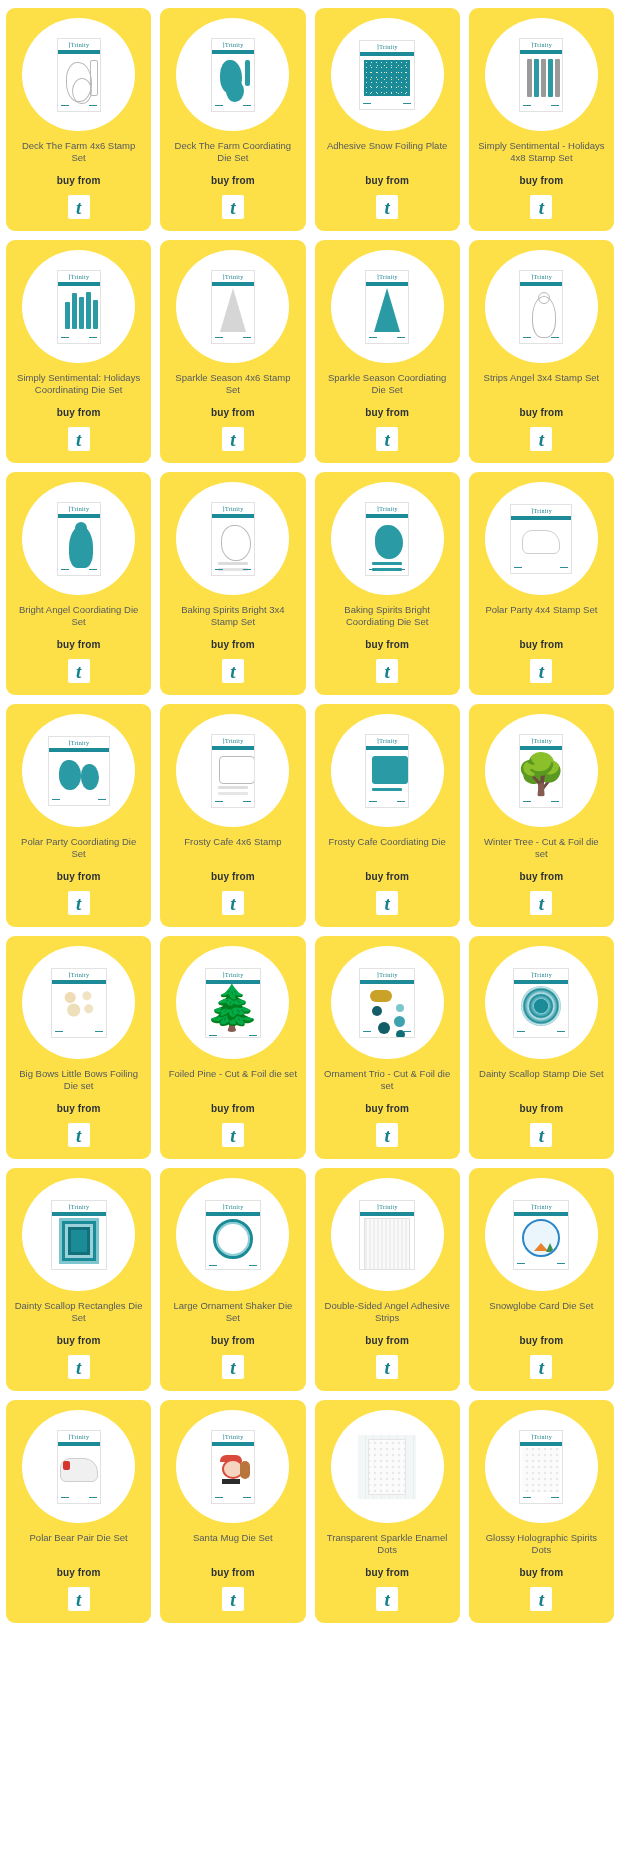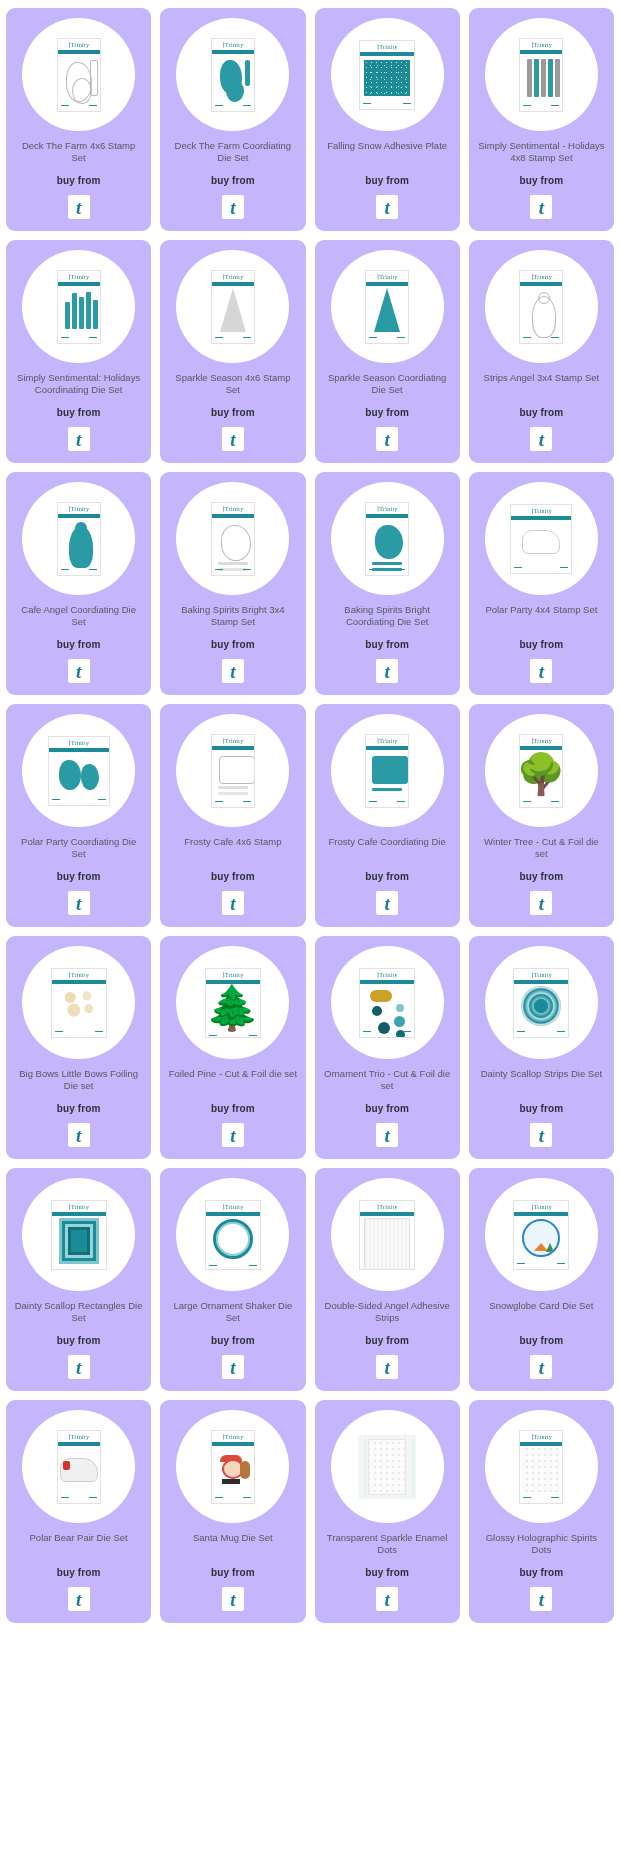--- a/index.html
+++ b/index.html
@@ -11,21 +11,21 @@
   }
   .product-grid{
     display:grid;
     grid-template-columns:repeat(4,1fr);
     gap:9px;
     padding:8px 6px 14px 6px;
     box-sizing:border-box;
     width:620px;
   }
   .product-card{
-    background:#c4b5fd;
+    background:#fde047;
     border-radius:9px;
     padding:10px 6px 12px 6px;
     display:flex;
     flex-direction:column;
     align-items:center;
     box-sizing:border-box;
   }
   .thumb-circle{
     width:113px;
     height:113px;
@@ -311,21 +311,21 @@
           <div class="pkg-body">
             <div class="art">
               <div class="dotfield"></div>
             </div>
           </div>
           <div class="pkg-foot">
             <span></span>
           </div>
         </div>
       </div>
-      <div class="product-title">Falling Snow Adhesive Plate</div>
+      <div class="product-title">Adhesive Snow Foiling Plate</div>
       <div class="buy-from">buy from</div>
       <div class="retailer-logo">
         <span>t</span>
       </div>
     </div>
     <div class="product-card">
       <div class="thumb-circle">
         <div class="pkg ">
           <div class="pkg-head">
             <div class="pkg-logo">⌉Trinity</div>
@@ -459,21 +459,21 @@
             <div class="art">
               <div class="blob" style="left:9px;top:6px;width:24px;height:42px;border-radius:50% 50% 35% 35%"></div>
               <div class="blob" style="left:15px;top:2px;width:12px;height:12px;border-radius:50%"></div>
             </div>
           </div>
           <div class="pkg-foot">
             <span></span>
           </div>
         </div>
       </div>
-      <div class="product-title">Cafe Angel Coordiating Die Set</div>
+      <div class="product-title">Bright Angel Coordiating Die Set</div>
       <div class="buy-from">buy from</div>
       <div class="retailer-logo">
         <span>t</span>
       </div>
     </div>
     <div class="product-card">
       <div class="thumb-circle">
         <div class="pkg ">
           <div class="pkg-head">
             <div class="pkg-logo">⌉Trinity</div>
@@ -727,21 +727,21 @@
           <div class="pkg-body">
             <div class="art" style="display:flex;align-items:center;justify-content:center">
               <div class="scallopring"></div>
             </div>
           </div>
           <div class="pkg-foot">
             <span></span>
           </div>
         </div>
       </div>
-      <div class="product-title">Dainty Scallop Strips Die Set</div>
+      <div class="product-title">Dainty Scallop Stamp Die Set</div>
       <div class="buy-from">buy from</div>
       <div class="retailer-logo">
         <span>t</span>
       </div>
     </div>
     <div class="product-card">
       <div class="thumb-circle">
         <div class="pkg sq">
           <div class="pkg-head">
             <div class="pkg-logo">⌉Trinity</div>

